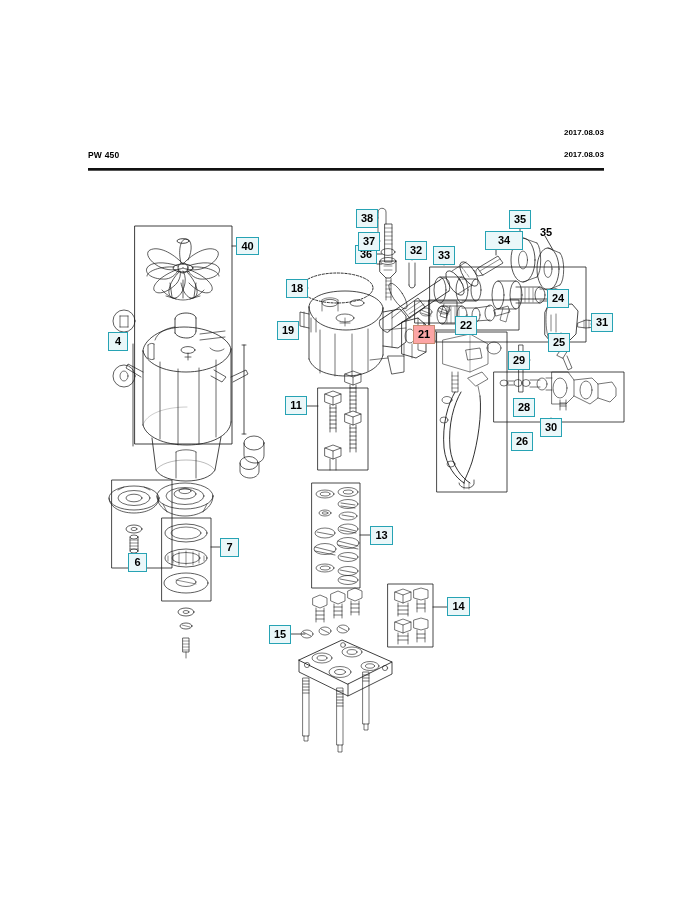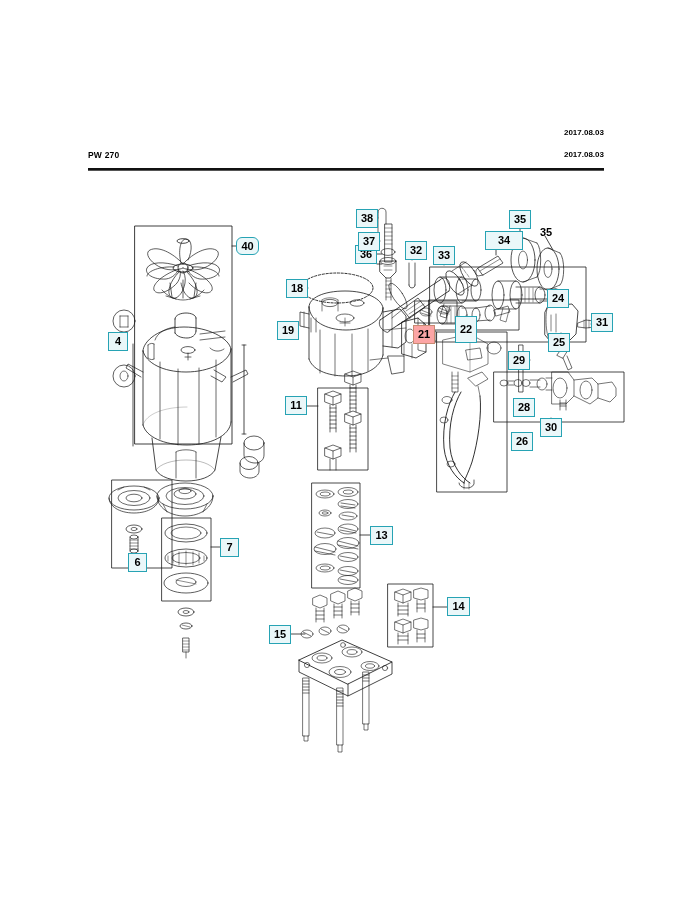--- a/index.html
+++ b/index.html
@@ -27,21 +27,21 @@
            display:flex;align-items:center;justify-content:center;
            letter-spacing:0;}
   .callout.hl{border-color:#c98a72;background:#fca5a5;}
   .plainlabel{position:absolute;color:#000;font-size:11px;font-weight:bold;
               line-height:1;white-space:nowrap;}
 </style>
 </head>
 <body>
 
 <div id="header">
-  <div id="subtitle">PW 270</div>
+  <div id="subtitle">PW 450</div>
   <div id="date1">2017.08.03</div>
   <div id="date2">2017.08.03</div>
 </div>
 <div id="rule"></div>
 
 <div id="canvas">
 <svg width="688" height="900" viewBox="0 0 688 900">
   <g fill="none" stroke="#1a1a1a" stroke-width="0.8" stroke-linecap="round" stroke-linejoin="round">
 
     <rect x="135" y="226" width="97" height="218" stroke-width="0.85"></rect>
@@ -531,31 +531,31 @@
     <ellipse cx="451" cy="464" rx="4" ry="3" stroke-width="0.6"></ellipse>
     <path d="M459 483 C459 489 472 490 474 484 L474 480" stroke-width="0.7"></path>
     <path d="M464 483 L464 489 M469 483 L469 489" stroke-width="0.5"></path>
 
   </g>
 </svg>
 </div>
 
 <div id="callout-layer">
     <div class="callout" style="left: 108px; top: 332px; width: 20px; height: 19px;">4</div>
-    <div class="callout" style="left: 236px; top: 237px; width: 23px; height: 18px; border-radius: 6px;">40</div>
+    <div class="callout" style="left: 236px; top: 237px; width: 23px; height: 18px;">40</div>
     <div class="callout" style="left: 128px; top: 553px; width: 19px; height: 19px;">6</div>
     <div class="callout" style="left: 220px; top: 538px; width: 19px; height: 19px;">7</div>
     <div class="callout" style="left: 285px; top: 396px; width: 22px; height: 19px;">11</div>
     <div class="callout" style="left: 370px; top: 526px; width: 23px; height: 19px;">13</div>
     <div class="callout" style="left: 447px; top: 597px; width: 23px; height: 19px;">14</div>
     <div class="callout" style="left: 269px; top: 625px; width: 22px; height: 19px;">15</div>
     <div class="callout" style="left: 286px; top: 279px; width: 22px; height: 19px;">18</div>
     <div class="callout" style="left: 277px; top: 321px; width: 22px; height: 19px;">19</div>
     <div class="callout hl" style="left: 413px; top: 325px; width: 22px; height: 19px;">21</div>
-    <div class="callout" style="left: 455px; top: 316px; width: 22px; height: 27px;">22</div>
+    <div class="callout" style="left: 455px; top: 316px; width: 22px; height: 19px;">22</div>
     <div class="callout" style="left: 547px; top: 289px; width: 22px; height: 19px;">24</div>
     <div class="callout" style="left: 548px; top: 333px; width: 22px; height: 19px;">25</div>
     <div class="callout" style="left: 511px; top: 432px; width: 22px; height: 19px;">26</div>
     <div class="callout" style="left: 513px; top: 398px; width: 22px; height: 19px;">28</div>
     <div class="callout" style="left: 508px; top: 351px; width: 22px; height: 19px;">29</div>
     <div class="callout" style="left: 540px; top: 418px; width: 22px; height: 19px;">30</div>
     <div class="callout" style="left: 591px; top: 313px; width: 22px; height: 19px;">31</div>
     <div class="callout" style="left: 405px; top: 241px; width: 22px; height: 19px;">32</div>
     <div class="callout" style="left: 433px; top: 246px; width: 22px; height: 19px;">33</div>
     <div class="callout" style="left: 485px; top: 231px; width: 38px; height: 19px;">34</div>

